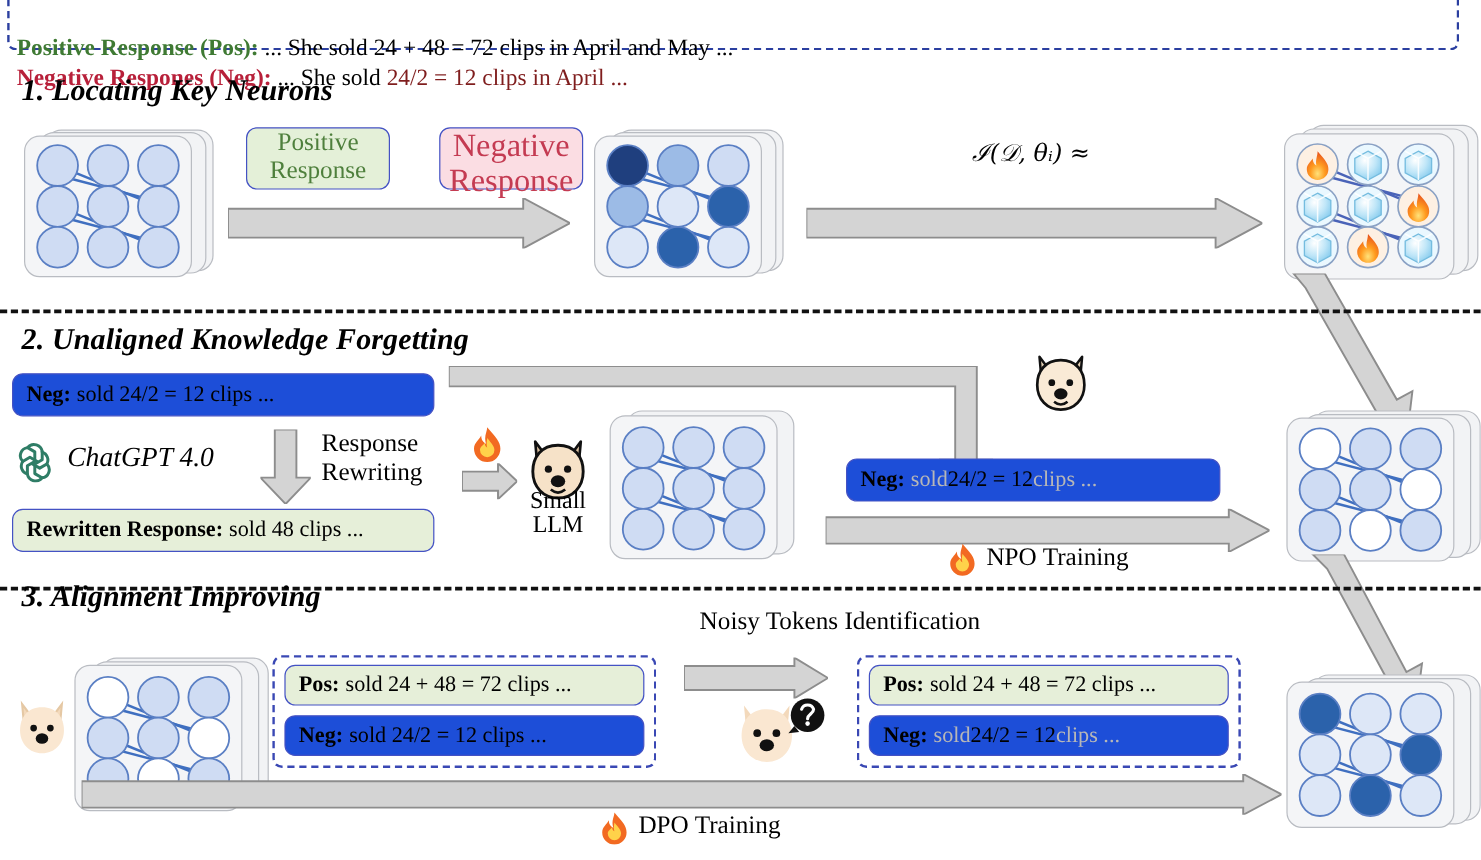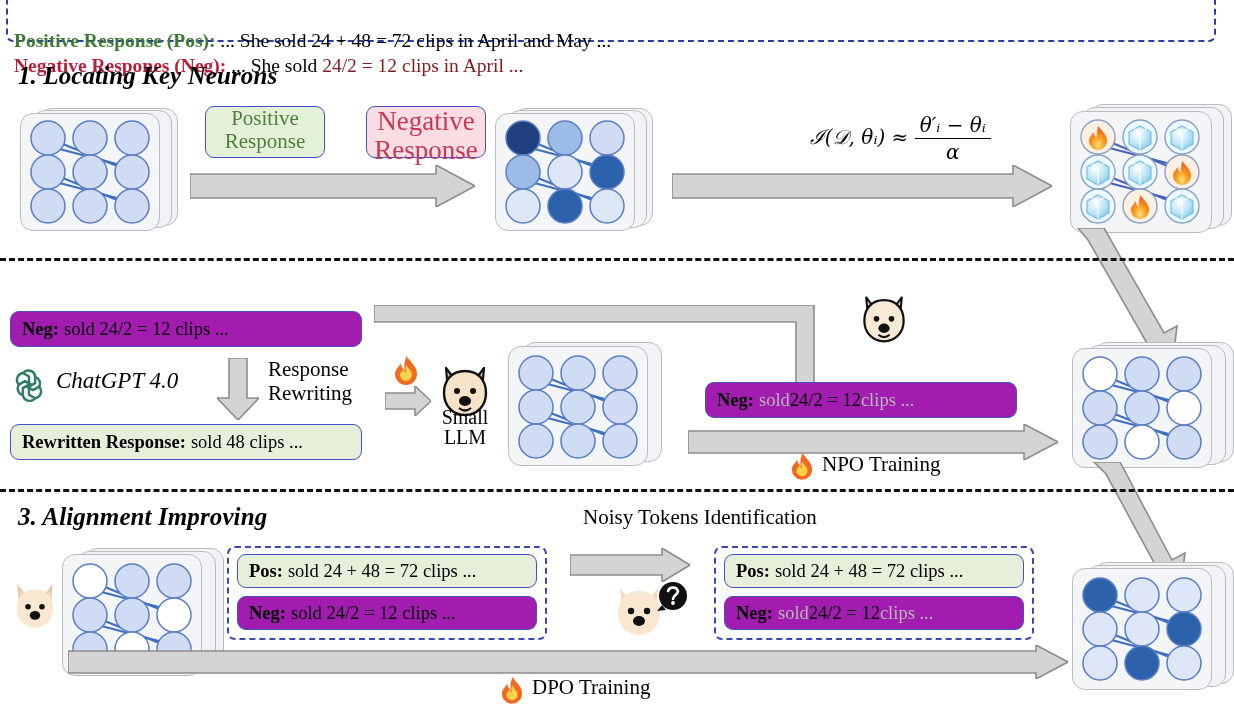--- a/index.html
+++ b/index.html
@@ -29,21 +29,21 @@
   .txt-black{color:#000;}
   .txt-red{color:#7f1d1d;}
 
   
   .sec-h{
     font-style:italic;font-weight:bold;font-size:25px;letter-spacing:.1px;
     white-space:nowrap;
   }
   #sec1-h{left:18px;top:62px;}
   #sec2-h{left:18px;top:270px;}
-  #sec3-h{left:18px;top:503px;font-family:Liberation Serif, serif;}
+  #sec3-h{left:18px;top:484px;font-family:Liberation Serif, serif;}
 
   
   .divider{left:0;width:1234px;height:0;border-top:3px dashed #111;}
   #div1{top:258px;}
   #div2{top:489px;}
 
   
   .net{position:absolute;}
   .net .sheet{
     position:absolute;border:1.6px solid #b9bcc2;border-radius:13px;
@@ -60,21 +60,21 @@
     text-align:center;line-height:1.08;
   }
   .respbox.green{background:#e4f0d8;color:#4e7f3c;}
   .respbox.pink{background:#fbdde3;color:#c43b52;}
 
   .tokbox{
     position:absolute;box-sizing:border-box;border-radius:9px;
     border:1.6px solid #4452c4;display:flex;align-items:center;
     padding-left:11px;font-size:18.5px;white-space:nowrap;
   }
-  .tokbox.pink{background:#a21caf;}
+  .tokbox.pink{background:#1d4ed8;}
   .tokbox.green{background:#e6efd9;}
   .tokbox b{font-weight:bold;margin-right:5px;}
   .dim{color:#b7b7b7;}
 
   .dashgroup{
     position:absolute;box-sizing:border-box;
     border:2px dashed #3a48b4;border-radius:8px;
   }
 
   
@@ -187,24 +187,20 @@
   </div>
 
   <div class="arrow" style="left:672px;top:165px;">
     <svg width="380" height="42" viewBox="0 0 380 42">
         <path d="M0 9 H341 V0 L380 21 L341 42 V33 H0 Z" fill="#d4d4d4" stroke="#8d8d8d" stroke-width="1.6"></path>
       </svg>
   </div>
 
   <div class="formula" style="left:810px;top:113px;">
     <span>ℐ(𝒟, θᵢ) ≈</span>
-    <span class="frac">
-      <span class="num">θ′ᵢ − θᵢ</span>
-      <span class="den">α</span>
-    </span>
   </div>
 
   <div class="net" style="left:1060px;top:104px;width:175px;height:128px;">
     <div class="sheet" style="left:30px;top:0px;width:142px;height:122px;"></div>
     <div class="sheet" style="left:22px;top:3px;width:142px;height:122px;"></div>
     <div class="sheet front" style="left:10px;top:7px;width:142px;height:122px;"></div>
     <svg width="175" height="128" viewBox="0 0 175 128">
       <g stroke="#4a63b8" stroke-width="2.1" fill="none">
         <line x1="38" y1="33" x2="38" y2="68"></line>
           <line x1="80" y1="33" x2="80" y2="68"></line>
@@ -280,20 +276,21 @@
   </div>
 
   <div class="arrow" style="left:1060px;top:228px;">
     <svg width="130" height="150" viewBox="0 0 130 150">
       <path d="M18 0 L44 0 L104 105 L117 98 L112 140 L74 125 L88 117 L28 12 Z" fill="#d4d4d4" stroke="#8d8d8d" stroke-width="1.6"></path>
     </svg>
   </div>
 
   <div class="abs divider" id="div1"></div>
 
+  <div class="abs sec-h" id="sec2-h">2. Unaligned Knowledge Forgetting</div>
 
   <div class="tokbox pink" style="left:10px;top:311px;width:352px;height:36px;">
     <b>Neg:</b>
       <span>sold 24/2 = 12 clips ...</span>
   </div>
 
   <div class="abs" style="left:10px;top:364px;">
     <svg class="icon-svg" width="38" height="38" viewBox="0 0 40 40">
       <g fill="none" stroke="#2f7d66" stroke-width="2.6" stroke-linejoin="round" stroke-linecap="round">
         <path d="M20 5.5 a7.5 7.5 0 0 1 7 4.8 a7.5 7.5 0 0 1 5.3 11 a7.5 7.5 0 0 1 -6.5 12 a7.5 7.5 0 0 1 -11.6 2.2 a7.5 7.5 0 0 1 -6.5 -12 a7.5 7.5 0 0 1 5.3 -11 a7.5 7.5 0 0 1 7 -7 Z" opacity="0"></path>

